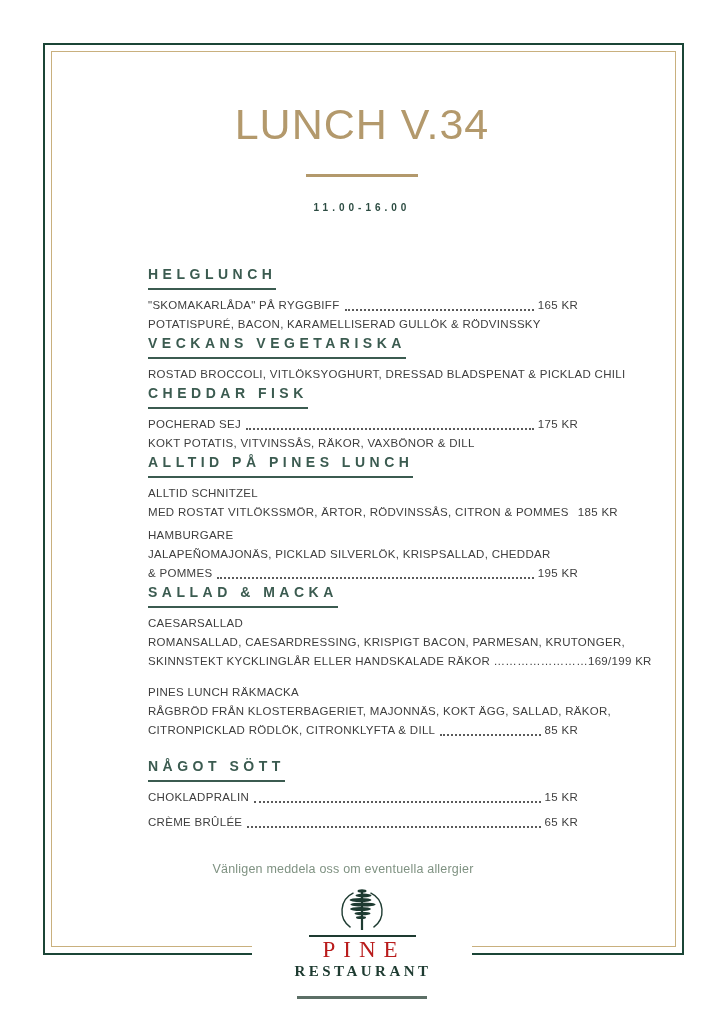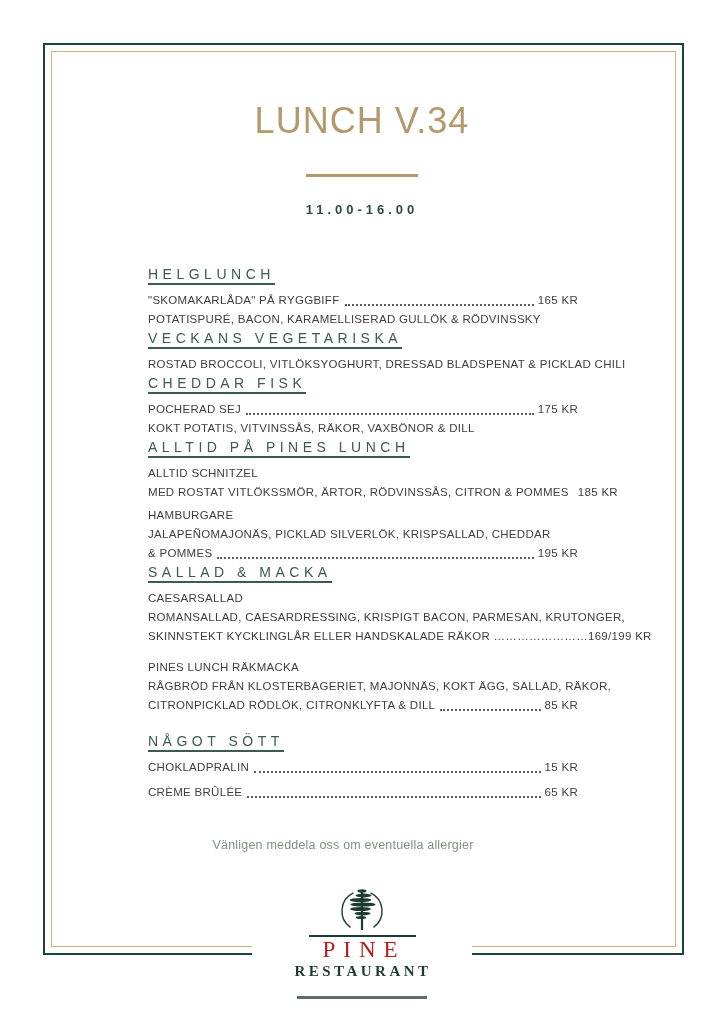--- a/index.html
+++ b/index.html
@@ -10,46 +10,46 @@
   .border-outer {
     position:absolute; left:43px; top:43px; width:641px; height:912px;
     border:2.5px solid #1b4536; box-sizing:border-box;
   }
   .border-inner {
     position:absolute; left:51px; top:51px; width:625px; height:896px;
     border:1.5px solid #c9b07e; box-sizing:border-box;
   }
   .menu-title {
     position:absolute; top:101px; left:0; width:724px; text-align:center;
-    font-size:36px; font-weight:400; letter-spacing:1px; color:#b3996c; line-height:1.1;
+    font-size:43px; font-weight:400; letter-spacing:1px; color:#b3996c; line-height:1.1;
   }
   .title-divider {
     position:absolute; top:174px; left:306px; width:112px; height:2.5px; background:#b3996c;
   }
   .hours {
     position:absolute; top:202px; left:0; width:724px; text-align:center;
-    font-size:13px; font-weight:bold; letter-spacing:4px; color:#2c4c42;
+    font-size:10px; font-weight:bold; letter-spacing:4px; color:#2c4c42;
   }
   .content { position:absolute; left:148px; top:265px; width:430px; }
   .section { margin:0; }
   .section-title {
-    display:inline-block; font-size:14px; font-weight:normal; letter-spacing:4.5px;
-    color:#3b5b50; border-bottom:2px solid #3b5b50; 
+    display:inline-block; font-size:14px; font-weight:bold; letter-spacing:4.5px;
+    color:#3b5b50; border-bottom:2px solid #3b5b50; padding-bottom:5px;
     line-height:17px; margin:0 0 6px 0; white-space:nowrap;
   }
   .menu-line {
     font-size:11.5px; line-height:19px; color:#3e3e3e; letter-spacing:0.3px;
     white-space:nowrap;
   }
   .dotline { display:flex; }
   .dotline .line-text { flex:0 0 auto; }
   .dotline .dots { flex:1 1 auto; border-bottom:2px dotted #5a5a5a; margin:0 4px 4px 5px; }
   .dotline .price { flex:0 0 auto; }
   .allergy-note {
-    position:absolute; top:838px; left:0; width:686px; text-align:center;
+    position:absolute; top:862px; left:0; width:686px; text-align:center;
     font-size:12.5px; color:#7f9282; letter-spacing:0.2px;
   }
   .logo-box {
     position:absolute; left:252px; top:884px; width:220px; height:102px;
     background:#ffffff; text-align:center;
   }
   .logo-tree-line { width:107px; height:2px; background:#1e3b31; margin:1px auto 0 auto; }
   .logo-name {
     font-family:"Liberation Serif", serif; font-size:23px; color:#b91c1c;
     letter-spacing:8px; margin:1px 0 0 4px; line-height:1.0;

